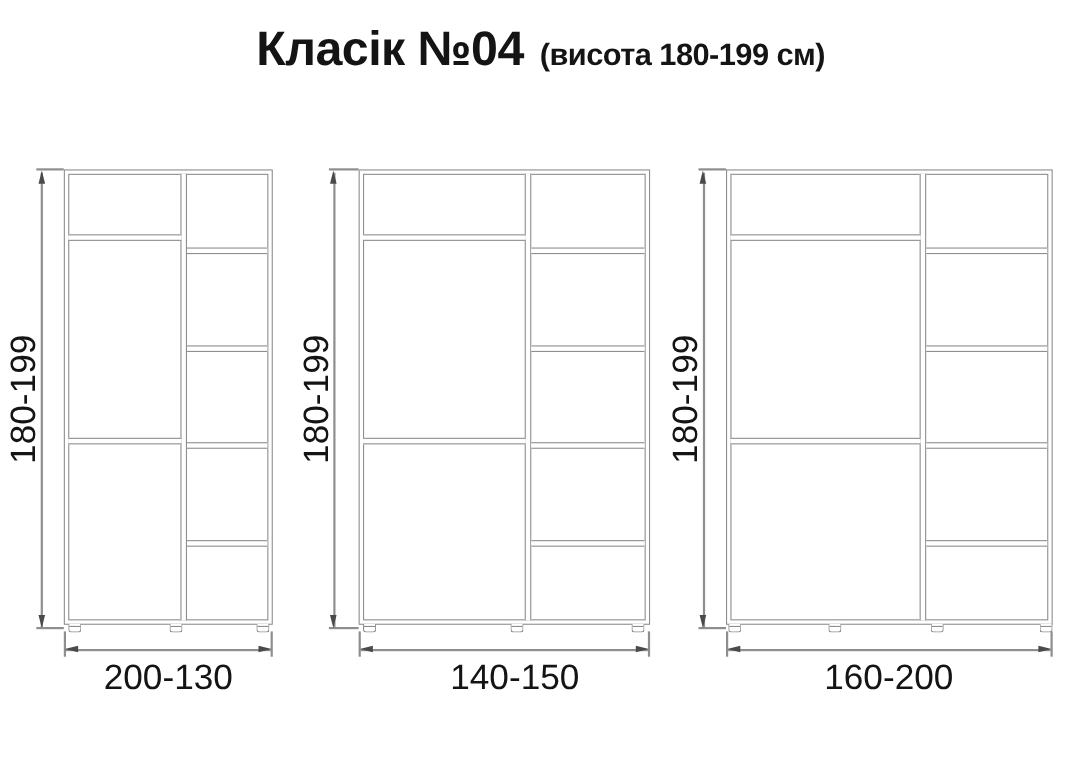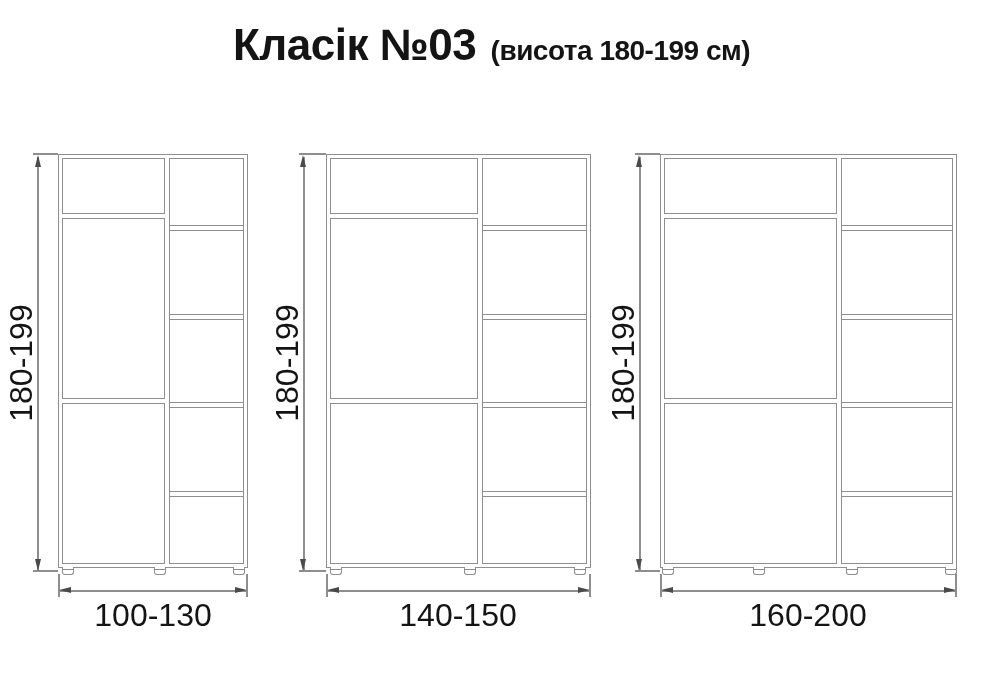--- a/index.html
+++ b/index.html
@@ -39,21 +39,21 @@
   .dim-label{position:absolute;font-size:32px;font-weight:normal;color:var(--text);text-align:center;letter-spacing:0;}
   .w-label{top:597px;}
   .h-label{width:160px;height:36px;line-height:36px;transform:rotate(-90deg);}
 </style>
 </head>
 <body>
 
 <div class="canvas">
 
   <div class="title">
-    <span class="main">Класік №03</span>
+    <span class="main">Класік №04</span>
     <span class="suffix">(висота 180-199 см)</span>
   </div>
 
   <div>
 
     <div class="hline" style="left:33px;top:153px;width:25px;"></div>
     <div class="hline" style="left:33px;top:570px;width:25px;"></div>
     <div class="vline" style="left:37px;top:157px;height:413px;"></div>
     <div class="arr arr-up" style="left:35px;top:155px;"></div>
     <div class="arr arr-down" style="left:35px;top:559px;"></div>
@@ -71,21 +71,21 @@
     </div>
     <div class="foot" style="left:62px;"></div>
     <div class="foot" style="left:154px;"></div>
     <div class="foot" style="left:233px;"></div>
 
     <div class="vline" style="left:58px;top:574px;height:23px;"></div>
     <div class="vline" style="left:246px;top:574px;height:23px;"></div>
     <div class="hline" style="left:60px;top:590px;width:186px;"></div>
     <div class="arr arr-left" style="left:59px;top:587px;"></div>
     <div class="arr arr-right" style="left:235px;top:587px;"></div>
-    <div class="dim-label w-label" style="left:38px;width:230px;">100-130</div>
+    <div class="dim-label w-label" style="left:38px;width:230px;">200-130</div>
   </div>
 
   <div>
 
     <div class="hline" style="left:299px;top:153px;width:27px;"></div>
     <div class="hline" style="left:299px;top:570px;width:27px;"></div>
     <div class="vline" style="left:303px;top:157px;height:413px;"></div>
     <div class="arr arr-up" style="left:300px;top:155px;"></div>
     <div class="arr arr-down" style="left:300px;top:559px;"></div>
     <div class="dim-label h-label" style="left:207px;top:345px;">180-199</div>
@@ -102,21 +102,21 @@
     </div>
     <div class="foot" style="left:330px;"></div>
     <div class="foot" style="left:464px;"></div>
     <div class="foot" style="left:574px;"></div>
 
     <div class="vline" style="left:326px;top:574px;height:23px;"></div>
     <div class="vline" style="left:589px;top:574px;height:23px;"></div>
     <div class="hline" style="left:328px;top:590px;width:261px;"></div>
     <div class="arr arr-left" style="left:327px;top:587px;"></div>
     <div class="arr arr-right" style="left:578px;top:587px;"></div>
-    <div class="dim-label w-label" style="left:343px;width:230px;">140-150</div>
+    <div class="dim-label w-label" style="left:353px;width:230px;">140-150</div>
   </div>
 
   <div>
 
     <div class="hline" style="left:635px;top:153px;width:25px;"></div>
     <div class="hline" style="left:635px;top:570px;width:25px;"></div>
     <div class="vline" style="left:639px;top:157px;height:413px;"></div>
     <div class="arr arr-up" style="left:636px;top:155px;"></div>
     <div class="arr arr-down" style="left:636px;top:559px;"></div>
     <div class="dim-label h-label" style="left:543px;top:345px;">180-199</div>

